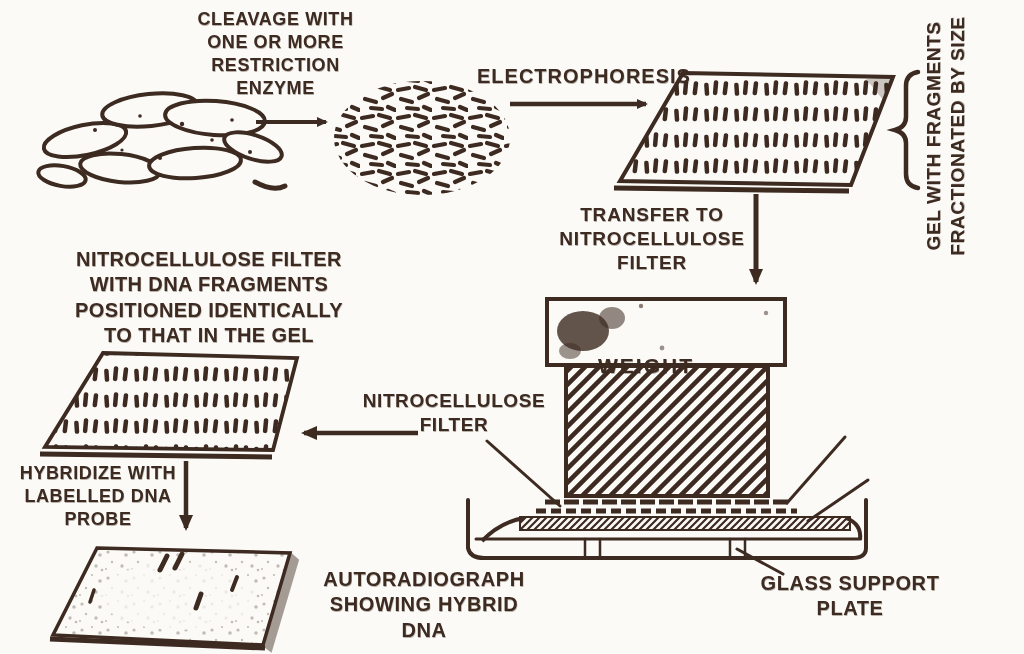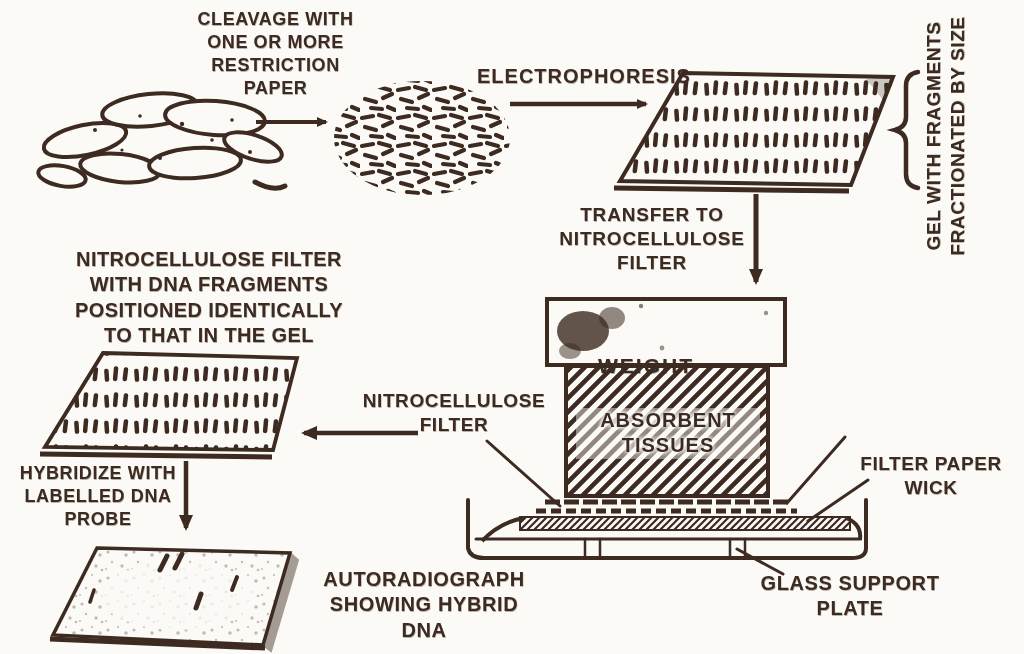--- a/index.html
+++ b/index.html
@@ -196,34 +196,30 @@
         <line x1="232" y1="590" x2="237" y2="577" stroke-width="4"></line>
         <line x1="196" y1="608" x2="201" y2="594" stroke-width="5"></line>
         <line x1="90" y1="602" x2="94" y2="590" stroke-width="3.5"></line>
       </g>
     </g>
   </svg>
 
   <div class="lbl lbl-cleavage">CLEAVAGE WITH
 ONE OR MORE
 RESTRICTION
-PAPER</div>
+ENZYME</div>
   <div class="lbl lbl-electro">ELECTROPHORESIS</div>
   <div class="lbl lbl-gelside">GEL WITH FRAGMENTS
 FRACTIONATED BY SIZE</div>
   <div class="lbl lbl-transfer">TRANSFER TO
 NITROCELLULOSE
 FILTER</div>
   <div class="lbl lbl-weight">WEIGHT</div>
-  <div class="lbl lbl-absorbent">ABSORBENT
-TISSUES</div>
   <div class="lbl lbl-ncfilter">NITROCELLULOSE
 FILTER</div>
-  <div class="lbl lbl-wick">FILTER PAPER
-WICK</div>
   <div class="lbl lbl-glass">GLASS SUPPORT
 PLATE</div>
   <div class="lbl lbl-ncleft">NITROCELLULOSE FILTER
 WITH DNA FRAGMENTS
 POSITIONED IDENTICALLY
 TO THAT IN THE GEL</div>
   <div class="lbl lbl-hybridize">HYBRIDIZE WITH
 LABELLED DNA
 PROBE</div>
   <div class="lbl lbl-autorad">AUTORADIOGRAPH

